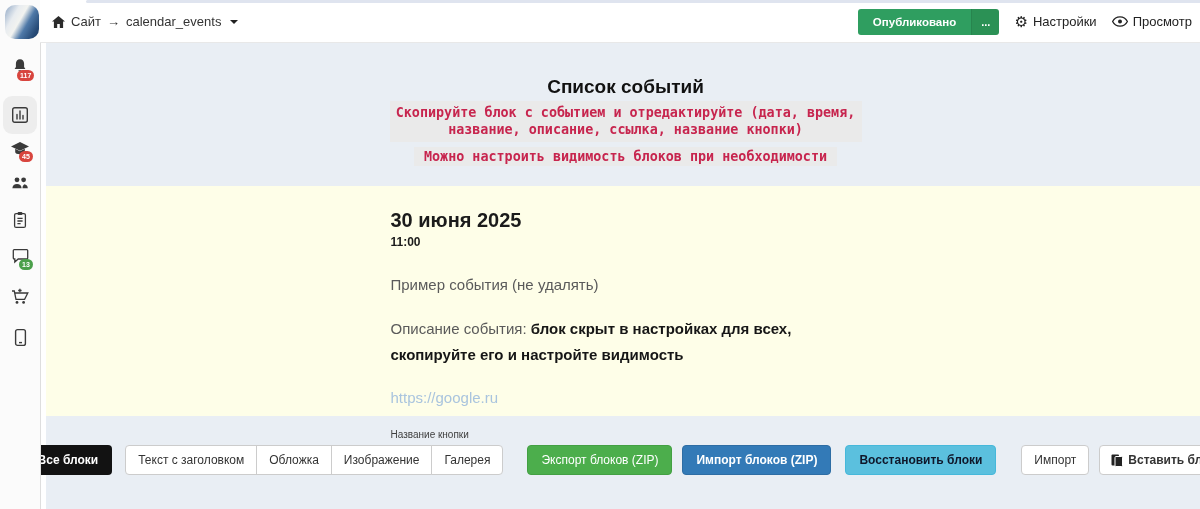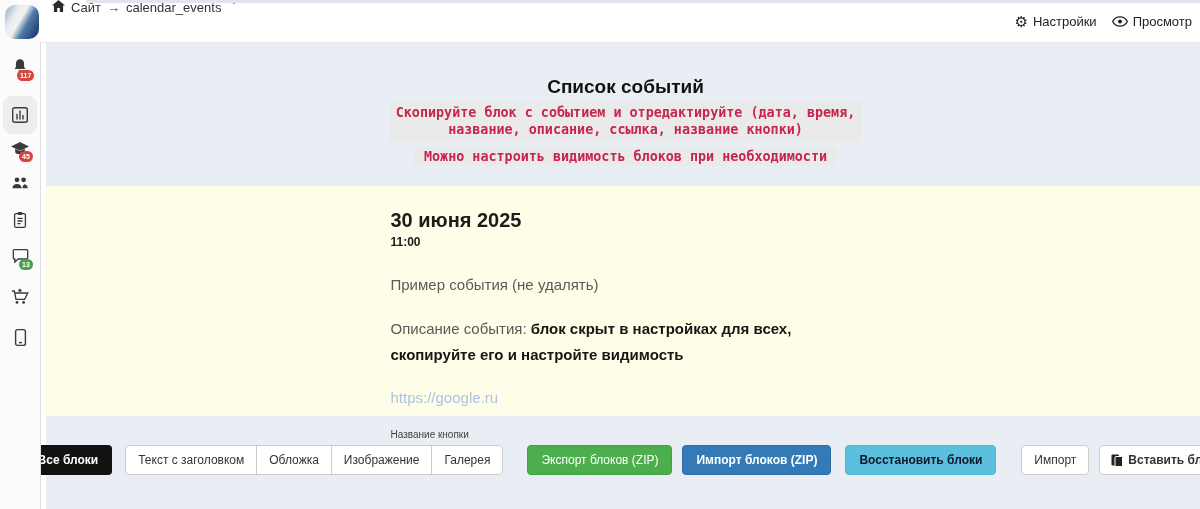--- a/index.html
+++ b/index.html
@@ -8,21 +8,21 @@
     width:1200px; height:509px; background:#fff; overflow:hidden; position:relative;
     font-family:"Liberation Sans", sans-serif; -webkit-font-smoothing:antialiased;
   }
   .screen { position:relative; width:1200px; height:509px; }
 
   
   .top-strip { position:absolute; top:0; left:86px; right:0; height:3px; background:#dfe4ef; border-radius:3px 0 0 3px; z-index:5; }
 
   
   .topbar { position:absolute; top:0; left:0; width:1200px; height:43px; background:#fff; border-bottom:1px solid #e8e8e8; z-index:4; }
-  .breadcrumb { position:absolute; left:52px; top:0; height:43px; display:flex; align-items:flex-start; gap:6px; font-size:13px; color:#333; cursor:pointer; }
+  .breadcrumb { position:absolute; left:52px; top:0; height:43px; display:flex; align-items:center; gap:6px; font-size:13px; color:#333; cursor:pointer; }
   .crumb-sep { color:#333; }
   .caret-down { width:0; height:0; border-left:4px solid transparent; border-right:4px solid transparent; border-top:4px solid #222; margin-left:3px; }
   .topbar-right { position:absolute; right:8px; top:0; height:43px; display:flex; align-items:center; gap:15px; }
   .publish-group { display:flex; }
   .btn-publish { background:#2f9e60; color:#fff; border:none; font-size:11.5px; font-weight:700; padding:7px 15px; border-radius:3px 0 0 3px; cursor:pointer; font-family:inherit; }
   .btn-publish-more { background:#2b9155; color:#fff; border:none; border-left:1px solid #27854e; font-size:11px; font-weight:700; padding:7px 9px; border-radius:0 3px 3px 0; cursor:pointer; font-family:inherit; }
   .tb-link { display:flex; align-items:center; gap:5px; font-size:13px; color:#222; cursor:pointer; }
   .gear-glyph { font-size:15px; line-height:1; color:#222; }
 
   
@@ -82,20 +82,24 @@
         <svg width="13" height="12" viewBox="0 0 13 12">
             <path d="M6.5 0L0 5.6h1.9V12h3.3V8.1h2.6V12h3.3V5.6H13z" fill="#2b2b2b"></path>
           </svg>
       </span>
       <span>Сайт</span>
       <span class="crumb-sep">→</span>
       <span>calendar_events</span>
       <span class="caret-down"></span>
     </div>
     <div class="topbar-right">
+      <div class="publish-group">
+        <button class="btn-publish">Опубликовано</button>
+        <button class="btn-publish-more">...</button>
+      </div>
       <div class="tb-link">
         <span class="gear-glyph">⚙</span>
         <span>Настройки</span>
       </div>
       <div class="tb-link">
         <span>
           <svg width="16" height="11" viewBox="0 0 16 11">
               <path d="M8 .9C4.6.9 1.9 3 .6 5.5 1.9 8 4.6 10.1 8 10.1s6.1-2.1 7.4-4.6C14.1 3 11.4.9 8 .9z" fill="none" stroke="#222" stroke-width="1.3"></path>
               <circle cx="8" cy="5.5" r="2" fill="#222"></circle>
             </svg>

